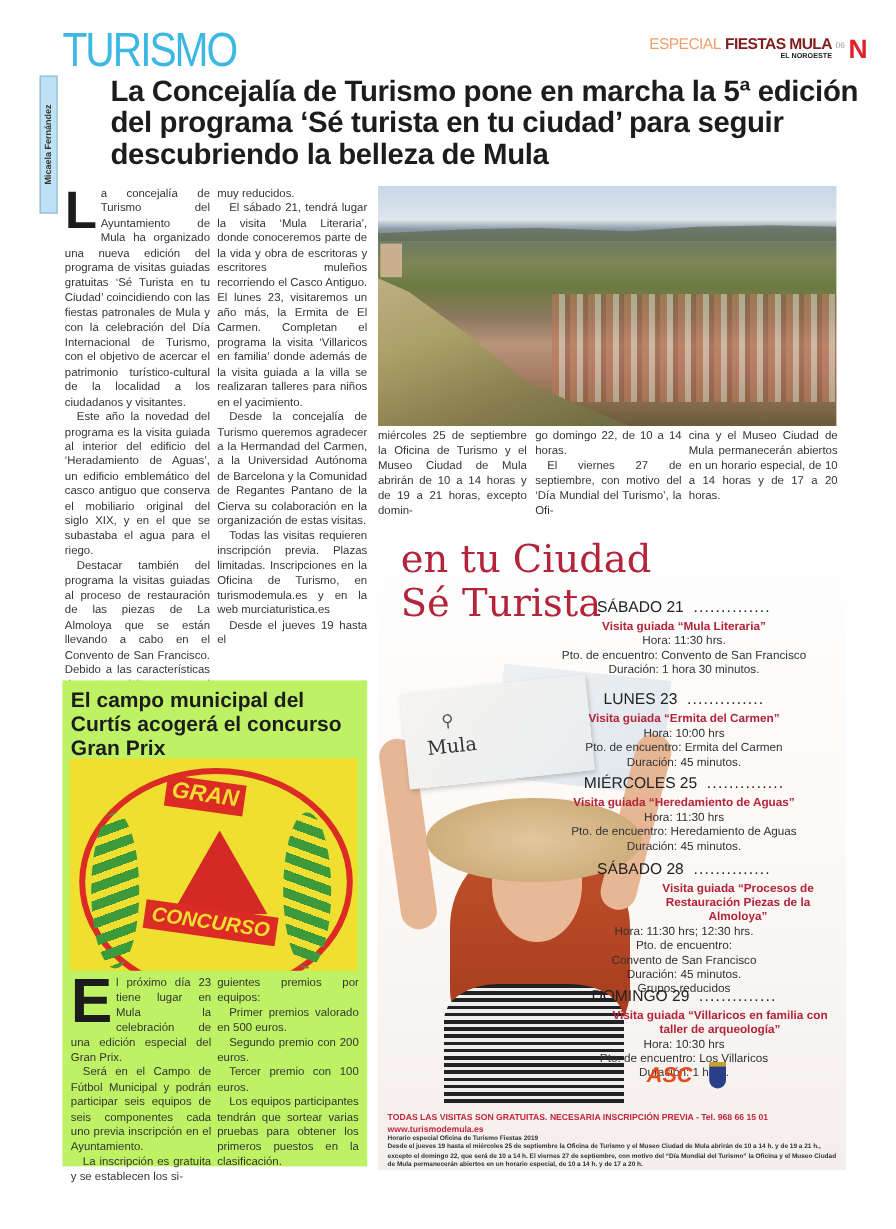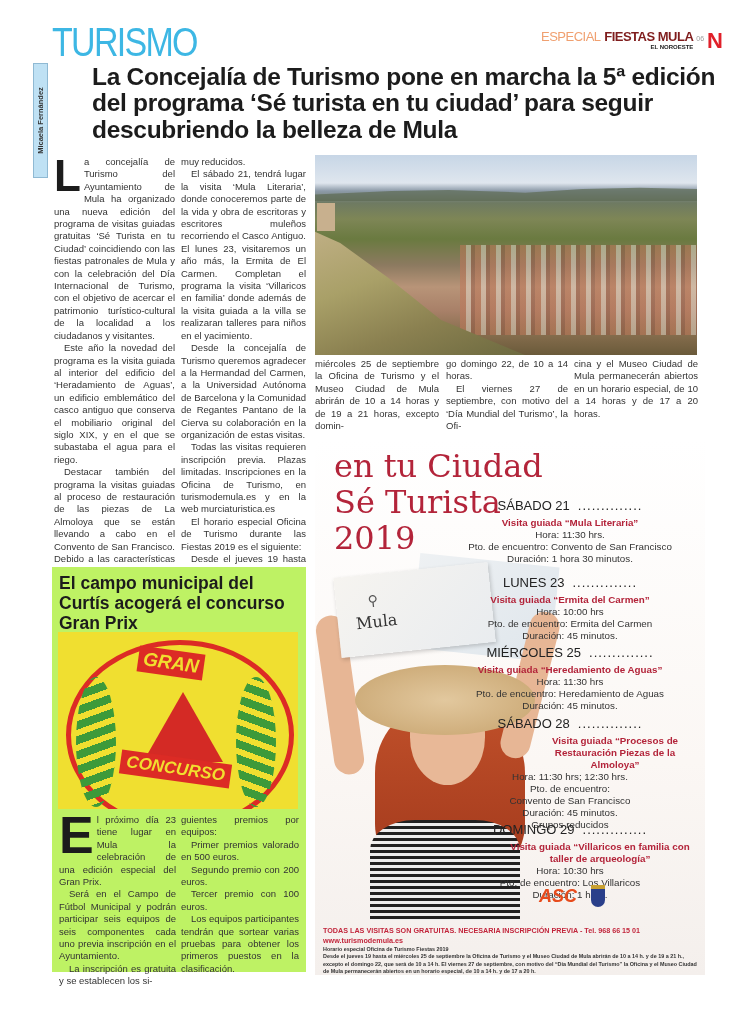--- a/index.html
+++ b/index.html
@@ -91,21 +91,20 @@
 <div class="col" style="left:54px; top:156px; width:121px;">
   <p class="noindent"><span class="dropcap">L</span><span>a concejalía de Turismo del Ayuntamiento de Mula ha organizado una nueva edición del programa de visitas guiadas gratuitas ‘Sé Turista en tu Ciudad’ coincidiendo con las fiestas patronales de Mula y con la celebración del Día Internacional de Turismo, con el objetivo de acercar el patrimonio turístico-cultural de la localidad a los ciudadanos y visitantes.</span></p>
   <p>Este año la novedad del programa es la visita guiada al interior del edificio del ‘Heradamiento de Aguas’, un edificio emblemático del casco antiguo que conserva el mobiliario original del siglo XIX, y en el que se subastaba el agua para el riego.</p>
   <p>Destacar también del programa la visitas guiadas al proceso de restauración de las piezas de La Almoloya que se están llevando a cabo en el Convento de San Francisco. Debido a las características de estas visitas, tanto al Heradamiento de Aguas, como a los procesos de restauración, los grupos son</p>
 </div>
 <div class="col" style="left:181px; top:156px; width:125px;">
   <p class="noindent">muy reducidos.</p>
   <p>El sábado 21, tendrá lugar la visita ‘Mula Literaria’, donde conoceremos parte de la vida y obra de escritoras y escritores muleños recorriendo el Casco Antiguo. El lunes 23, visitaremos un año más, la Ermita de El Carmen. Completan el programa la visita ‘Villaricos en familia’ donde además de la visita guiada a la villa se realizaran talleres para niños en el yacimiento.</p>
   <p>Desde la concejalía de Turismo queremos agradecer a la Hermandad del Carmen, a la Universidad Autónoma de Barcelona y la Comunidad de Regantes Pantano de la Cierva su colaboración en la organización de estas visitas.</p>
   <p>Todas las visitas requieren inscripción previa. Plazas limitadas. Inscripciones en la Oficina de Turismo, en turismodemula.es y en la web murciaturistica.es</p>
-  <p>El horario especial Oficina de Turismo durante las Fiestas 2019 es el siguiente:</p>
   <p>Desde el jueves 19 hasta el</p>
 </div>
 
 <div class="photo-town">
   <div class="mtn"></div>
   <div class="roofs"></div>
   <div class="hill"></div>
   <div class="castle"></div>
 </div>
 
@@ -129,21 +128,20 @@
     <span class="pin">⚲</span>
     <span class="city">Mula</span>
   </div>
   <div class="girl-shirt"></div>
   <div class="girl-face"></div>
   <div class="girl-hat"></div>
 
   <div class="poster-title">
     <div>en tu Ciudad</div>
     <div>Sé Turista</div>
-    <div>2019</div>
   </div>
 
   <div class="sched" style="top:58px;">
     <div class="day"><span>SÁBADO 21</span><span class="dots">..............</span></div>
     <div class="visit">Visita guiada “Mula Literaria”</div>
     <div>Hora: 11:30 hrs.</div>
     <div>Pto. de encuentro: Convento de San Francisco</div>
     <div>Duración: 1 hora 30 minutos.</div>
   </div>
   <div class="sched" style="top:135px;">

